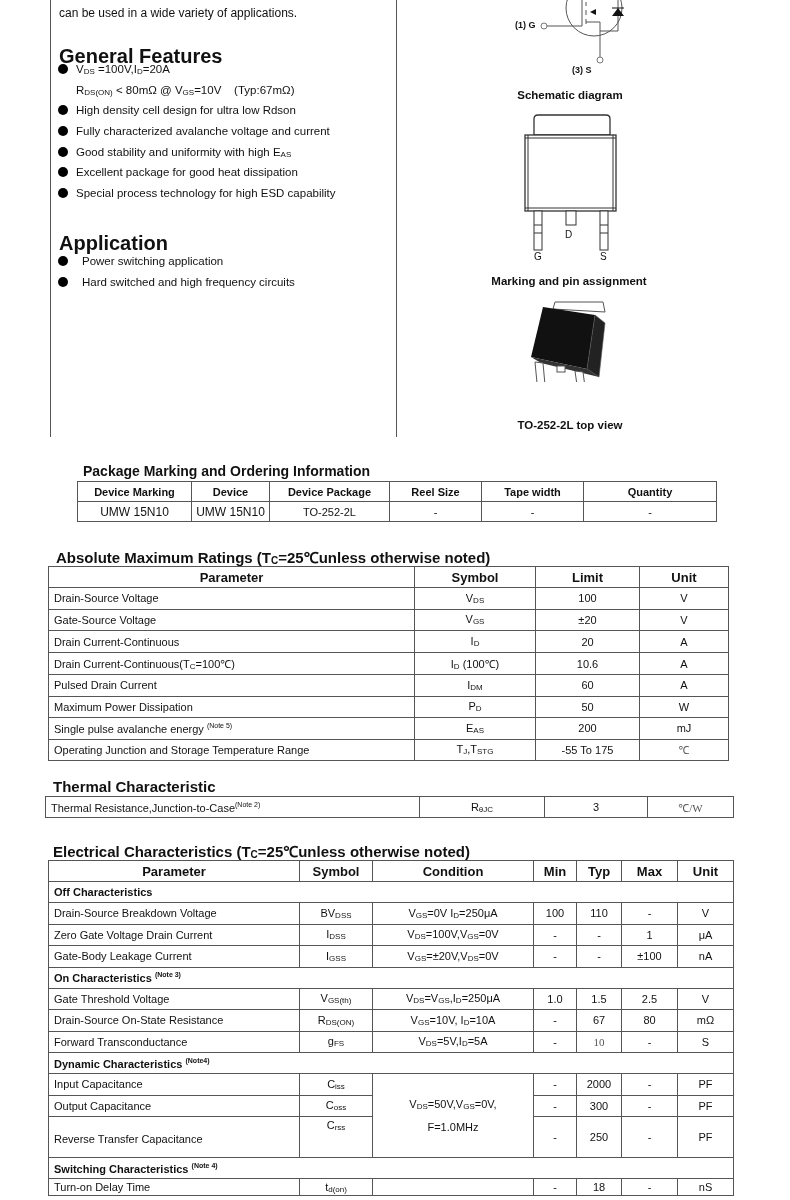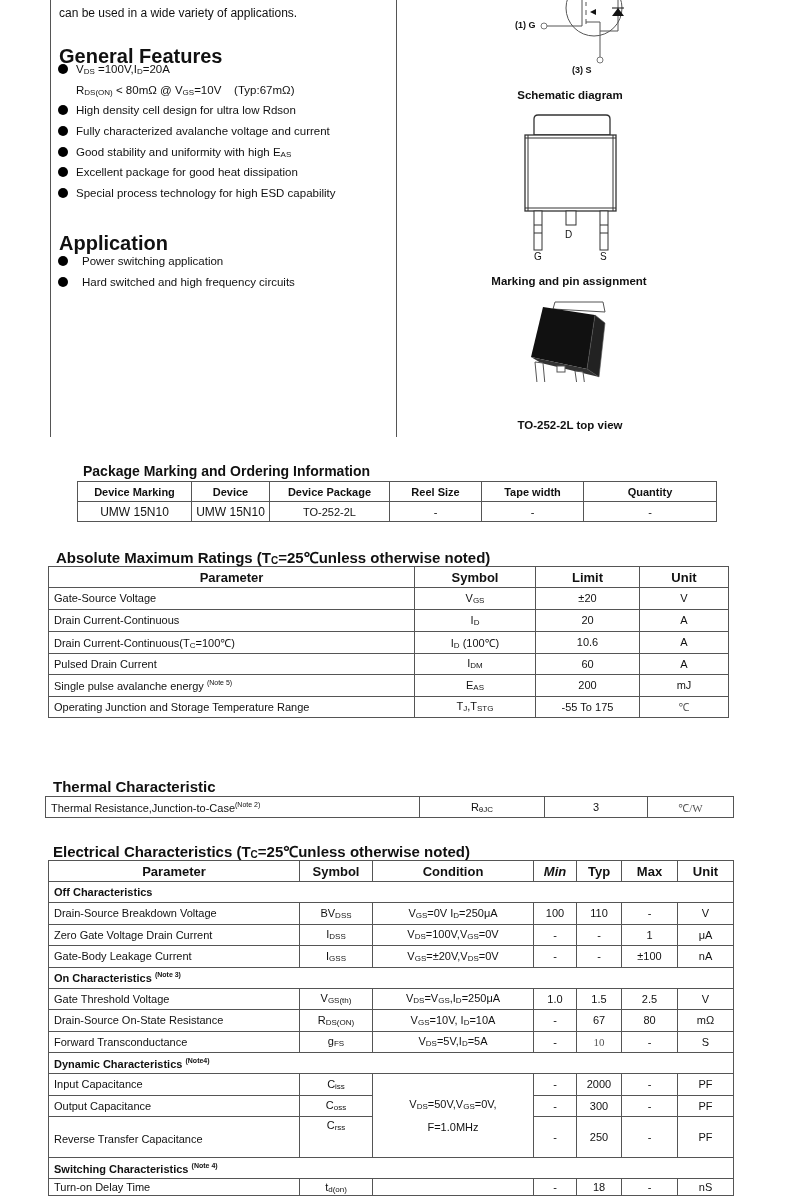--- a/index.html
+++ b/index.html
@@ -132,20 +132,26 @@
 <div class="title" style="left:56px; top:547px;"><span>Absolute Maximum Ratings (T</span><sub class="s" style="font-size:10px;">C</sub><span>=25℃unless otherwise noted)</span></div>
 <table style="left:48px; top:566px; width:681px;">
   <tbody>
       <tr style="height:21px;">
     <th style="width:366px;">Parameter</th>
     <th style="width:121px;">Symbol</th>
     <th style="width:104px;">Limit</th>
     <th>Unit</th>
   </tr>
   <tr style="height:21.5px;">
+        <td class="left">Drain-Source Voltage</td>
+        <td><span>V</span><sub class="s">DS</sub></td>
+        <td>100</td>
+        <td>V</td>
+      </tr>
+  <tr style="height:21.5px;">
         <td class="left">Gate-Source Voltage</td>
         <td><span>V</span><sub class="s">GS</sub></td>
         <td>±20</td>
         <td>V</td>
       </tr>
   <tr style="height:22px;">
         <td class="left">Drain Current-Continuous</td>
         <td><span>I</span><sub class="s">D</sub></td>
         <td>20</td>
         <td>A</td>
@@ -154,20 +160,26 @@
         <td class="left"><span>Drain Current-Continuous(T</span><sub class="s">C</sub><span>=100℃)</span></td>
         <td><span>I</span><sub class="s">D</sub><span style="white-space:pre"> (100℃)</span></td>
         <td>10.6</td>
         <td>A</td>
       </tr>
   <tr style="height:21.5px;">
         <td class="left">Pulsed Drain Current</td>
         <td><span>I</span><sub class="s">DM</sub></td>
         <td>60</td>
         <td>A</td>
+      </tr>
+  <tr style="height:21.5px;">
+        <td class="left">Maximum Power Dissipation</td>
+        <td><span>P</span><sub class="s">D</sub></td>
+        <td>50</td>
+        <td>W</td>
       </tr>
   <tr style="height:21.5px;">
         <td class="left"><span>Single pulse avalanche energy</span> <sup class="n">(Note 5)</sup></td>
         <td><span>E</span><sub class="s">AS</sub></td>
         <td>200</td>
         <td>mJ</td>
       </tr>
   <tr style="height:21.5px;">
         <td class="left">Operating Junction and Storage Temperature Range</td>
         <td><span>T</span><sub class="s">J</sub><span>,T</span><sub class="s">STG</sub></td>
@@ -189,21 +201,21 @@
 </tbody>
   </table>
 
 <div class="title" style="left:53px; top:841px;"><span>Electrical Characteristics (T</span><sub class="s" style="font-size:10px;">C</sub><span>=25℃unless otherwise noted)</span></div>
 <table style="left:48px; top:860px; width:686px;">
   <tbody>
       <tr style="height:21px;">
     <th style="width:251px;">Parameter</th>
     <th style="width:73px;">Symbol</th>
     <th style="width:161px;">Condition</th>
-    <th style="width:43px;font-style:italic;">Min</th>
+    <th style="width:43px;">Min</th>
     <th style="width:45px;">Typ</th>
     <th style="width:56px;">Max</th>
     <th>Unit</th>
   </tr>
   <tr style="height:21px;">
         <td class="sect" colspan="7"><span>Off Characteristics</span></td>
       </tr>
   <tr style="height:21.5px;">
         <td class="left">Drain-Source Breakdown Voltage</td>
         <td><span>BV</span><sub class="s">DSS</sub></td>

